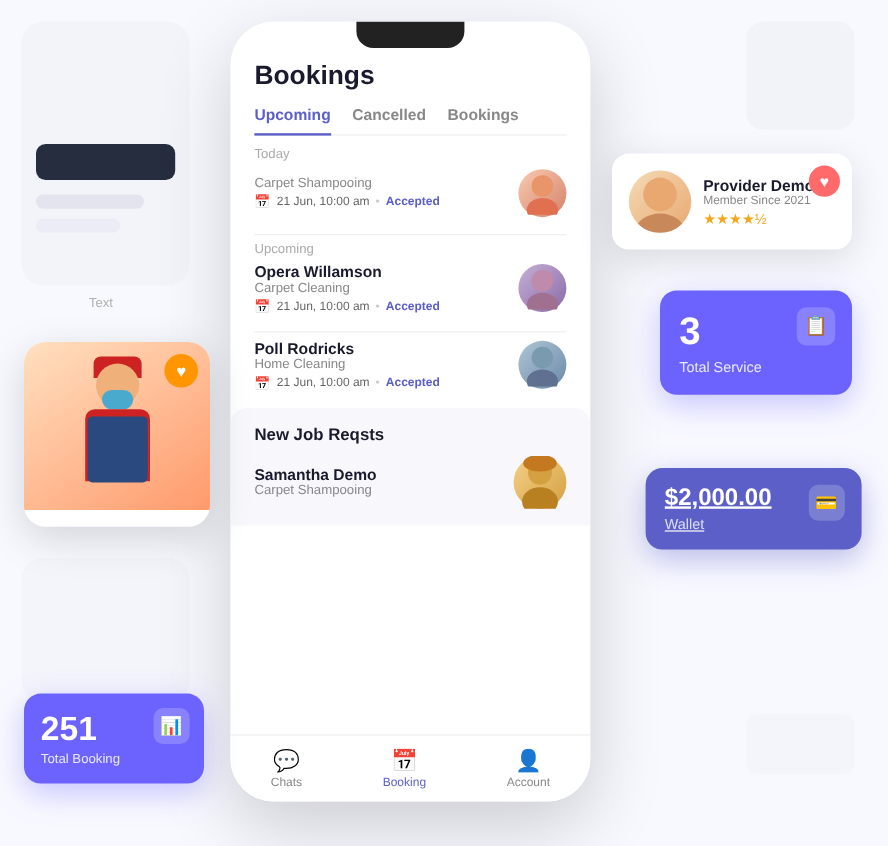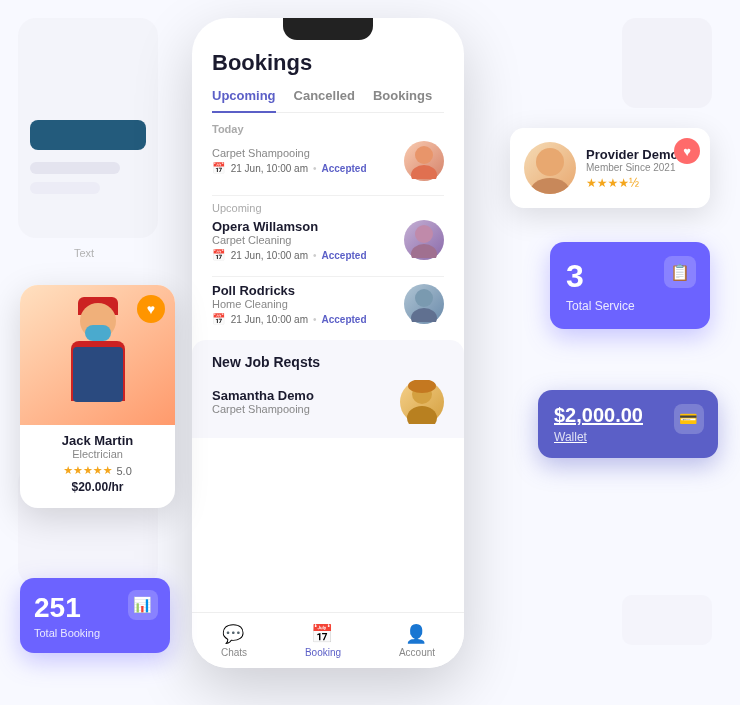--- a/index.html
+++ b/index.html
@@ -10,21 +10,21 @@
       font-family: 'Segoe UI', Arial, sans-serif;
       overflow: hidden;
       position: relative;
     }
 
     
     .main-phone {
       position: absolute;
       left: 192px;
       top: 18px;
-      width: 272px;
+      width: 300px;
       height: 650px;
       background: #fff;
       border-radius: 36px;
       box-shadow: 0 20px 60px rgba(0,0,0,0.18);
       overflow: hidden;
       z-index: 10;
     }
     .phone-notch {
       width: 90px;
       height: 22px;
@@ -57,21 +57,21 @@
       margin-bottom: -1.5px;
     }
     .tab.active {
       color: #5b5fc7;
       border-bottom-color: #5b5fc7;
     }
     .section-label {
       font-size: 11px;
       color: #aaa;
       margin: 8px 0 6px;
-      font-weight: 700;
+      font-weight: 400;
     }
     .booking-item {
       display: flex;
       align-items: center;
       justify-content: space-between;
       margin-bottom: 14px;
     }
     .booking-info { flex: 1; }
     .booking-name {
       font-size: 13px;
@@ -489,21 +489,21 @@
       border-radius: 18px;
       z-index: 1;
       opacity: 0.6;
     }
     .bg-left-input {
       position: absolute;
       top: 120px;
       left: 30px;
       width: 116px;
       height: 30px;
-      background: #0c4a6e;
+      background: #0f172a;
       border-radius: 8px;
       z-index: 2;
       opacity: 0.9;
     }
     .bg-left-input-label {
       position: absolute;
       top: 127px;
       left: 44px;
       font-size: 11px;
       color: #aaa;
@@ -570,29 +570,20 @@
 <div class="worker-card">
   <div class="worker-img-area">
     <div class="worker-figure">
       <div class="worker-hat"></div>
       <div class="worker-head"></div>
       <div class="worker-mask"></div>
       <div class="worker-body"></div>
       <div class="worker-overalls"></div>
     </div>
     <div class="heart-orange">♥</div>
-  </div>
-  <div class="worker-info">
-    <div class="worker-name">Jack Martin</div>
-    <div class="worker-trade">Electrician</div>
-    <div style="display:flex;align-items:center;gap:4px;justify-content:center;">
-      <span class="worker-stars">★★★★★</span>
-      <span class="worker-score">5.0</span>
-    </div>
-    <div class="worker-rate">$20.00/hr</div>
   </div>
 </div>
 
 <div class="total-booking-card" style="position:absolute;">
   <div class="tb-number">251</div>
   <div class="tb-label">Total Booking</div>
   <div class="tb-icon">📊</div>
 </div>
 
 <div class="main-phone">

